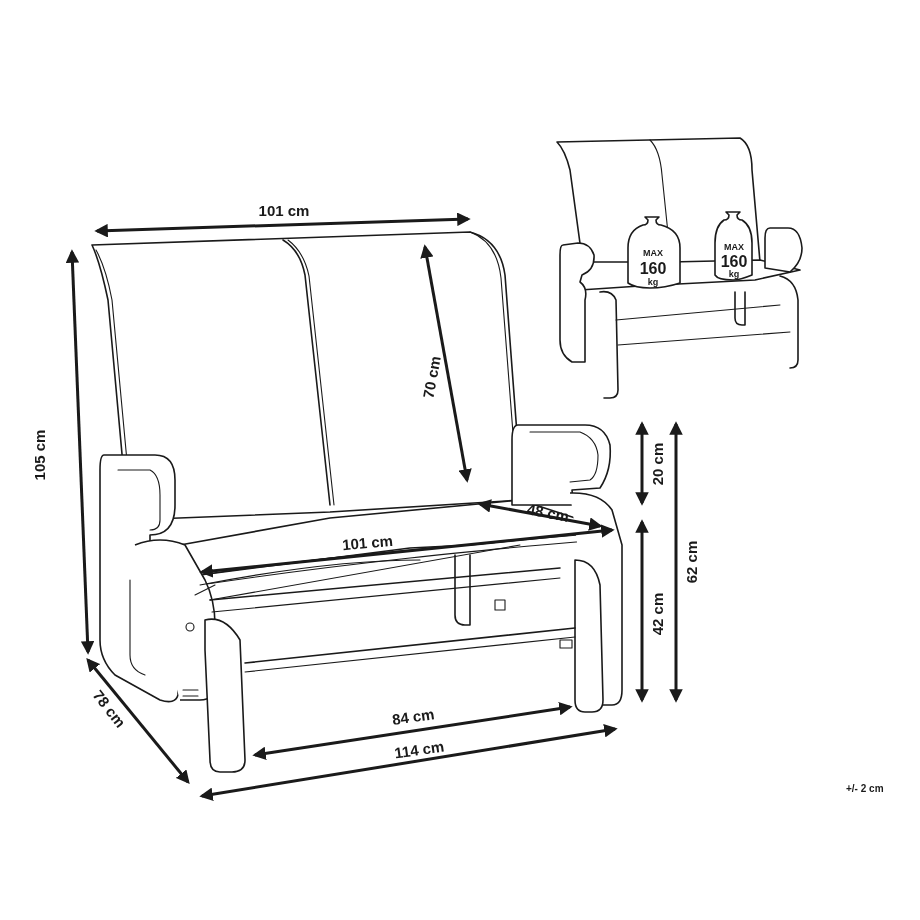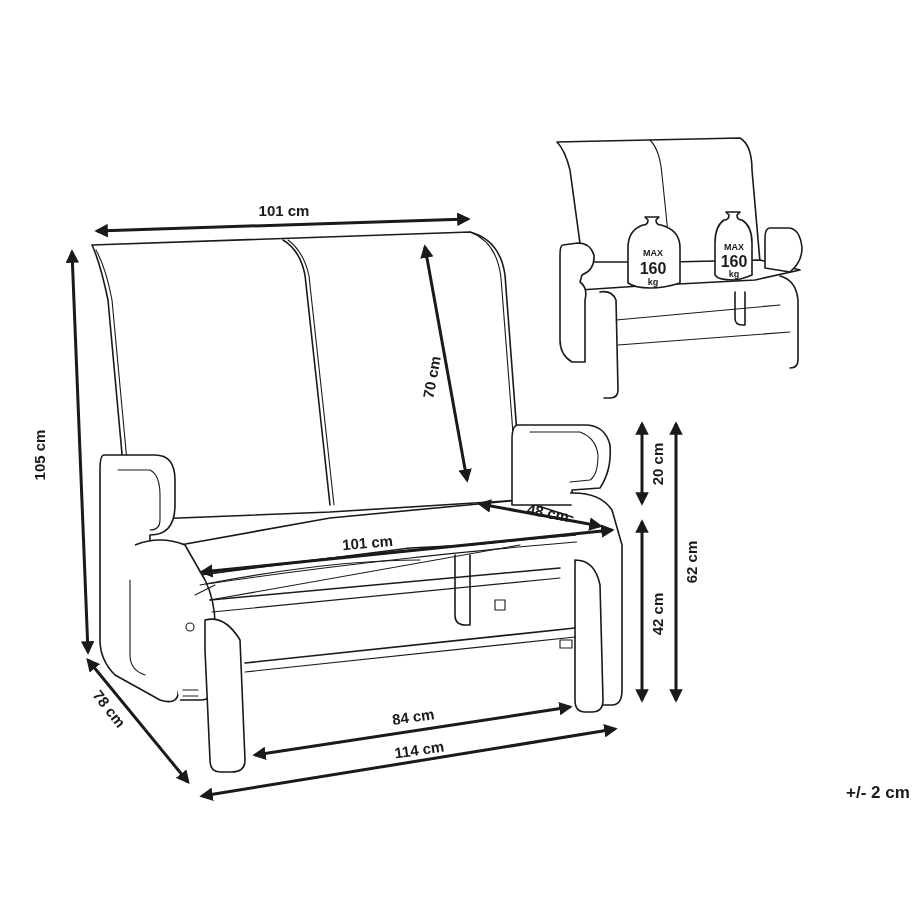--- a/index.html
+++ b/index.html
@@ -6,21 +6,21 @@
   body { width: 920px; height: 920px; position: relative; overflow: hidden;
          font-family: "Liberation Sans", "DejaVu Sans", sans-serif; }
   svg { position: absolute; left: 0; top: 0; }
   .ln { fill: none; stroke: #1a1a1a; stroke-width: 1.6; stroke-linejoin: round; stroke-linecap: round; }
   .ln-thin { fill: none; stroke: #1a1a1a; stroke-width: 1.1; stroke-linejoin: round; stroke-linecap: round; }
   .fillw { fill: #ffffff; stroke: #1a1a1a; stroke-width: 1.6; stroke-linejoin: round; }
   .dim { stroke: #1a1a1a; stroke-width: 3; fill: none; }
   .lbl { font-family: "Liberation Sans", "DejaVu Sans", sans-serif; font-weight: bold;
          font-size: 15px; fill: #1a1a1a; }
   .wlbl { font-family: "Liberation Sans", "DejaVu Sans", sans-serif; font-weight: bold; fill: #1a1a1a; }
-  .tol { position: absolute; left: 846px; top: 783px; font-weight: bold; font-size: 17px; color: #1a1a1a; }
+  .tol { position: absolute; left: 846px; top: 783px; font-weight: bold; font-size: 10px; color: #1a1a1a; }
 </style>
 </head>
 <body>
 
 <svg width="920" height="920" viewBox="0 0 920 920">
   <defs>
     <marker id="ah" viewBox="0 0 10 10" refX="8" refY="5" markerWidth="4.5" markerHeight="4.5" orient="auto-start-reverse">
       <path d="M0,0 L10,5 L0,10 z" fill="#1a1a1a"></path>
     </marker>
   </defs>

